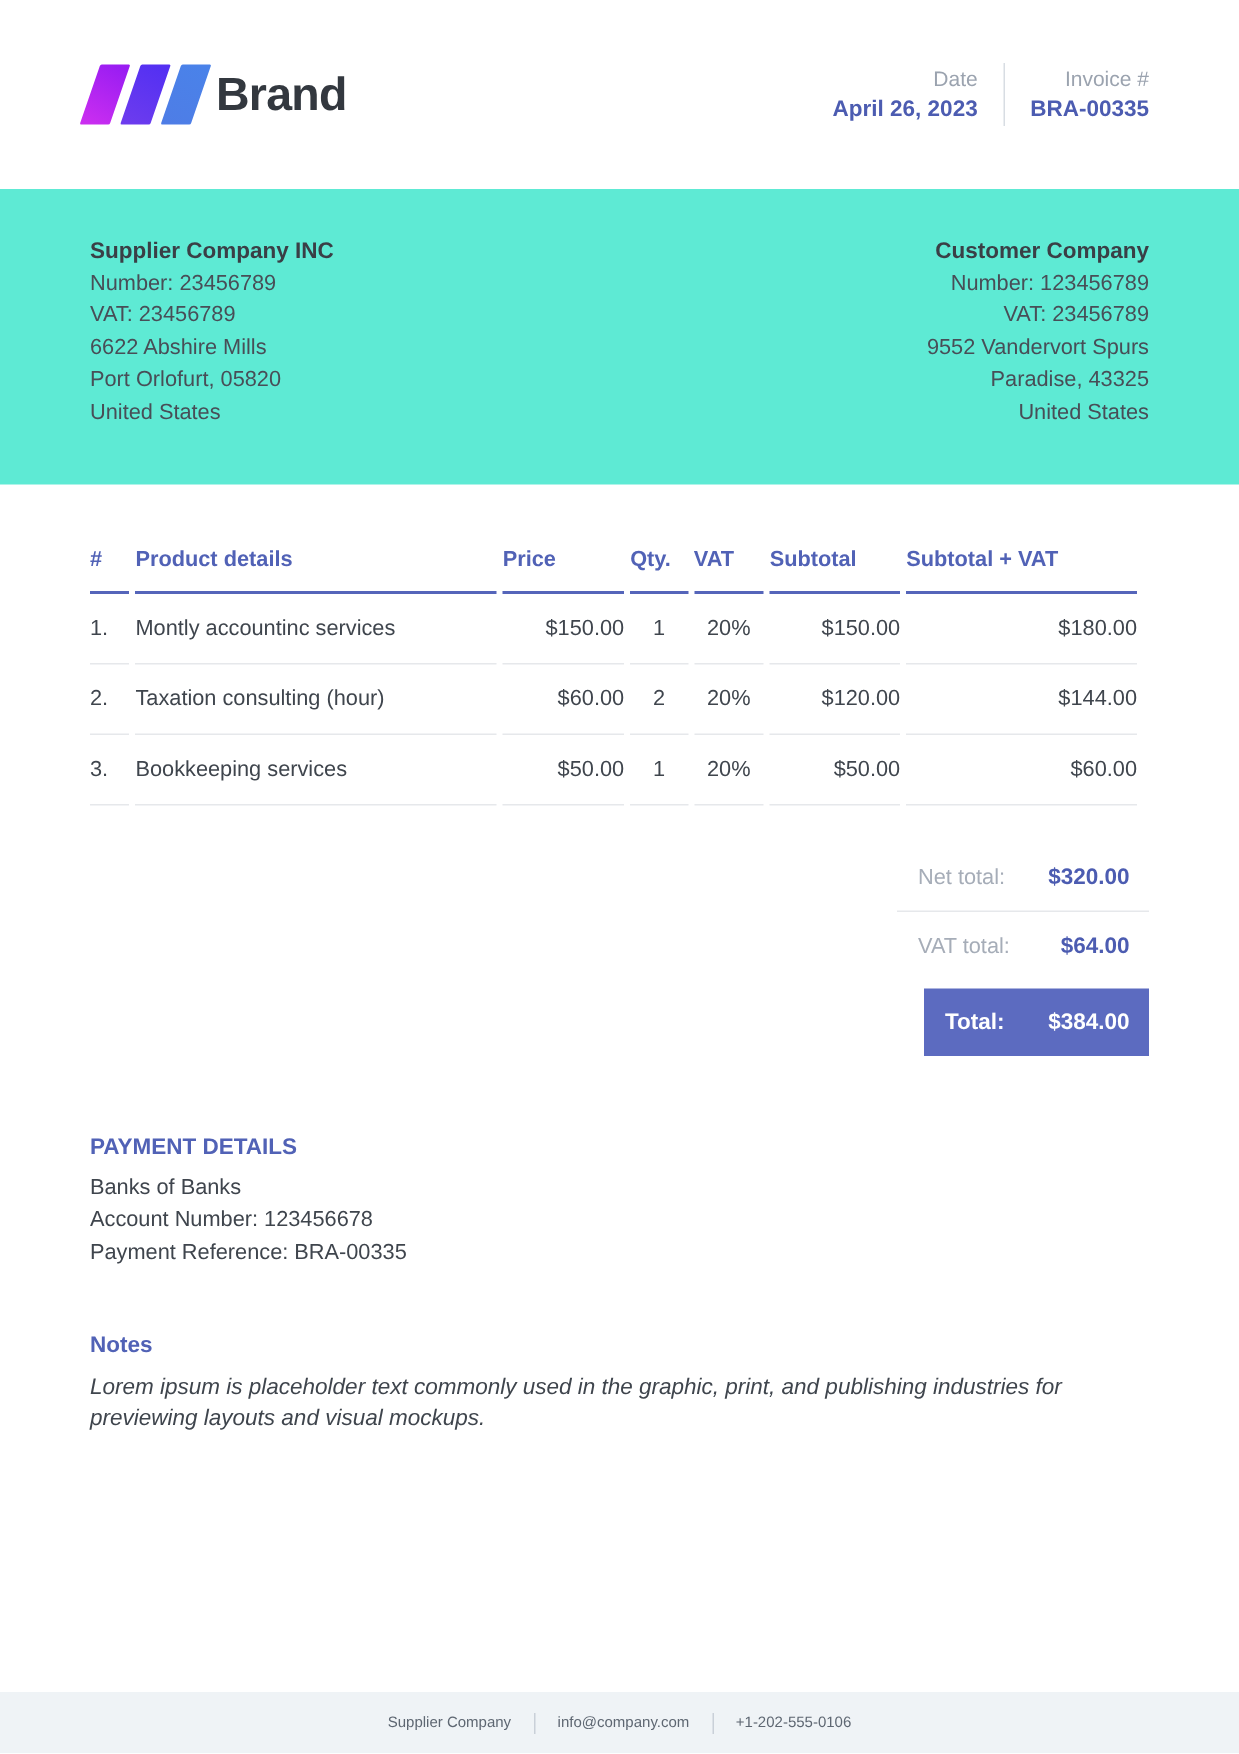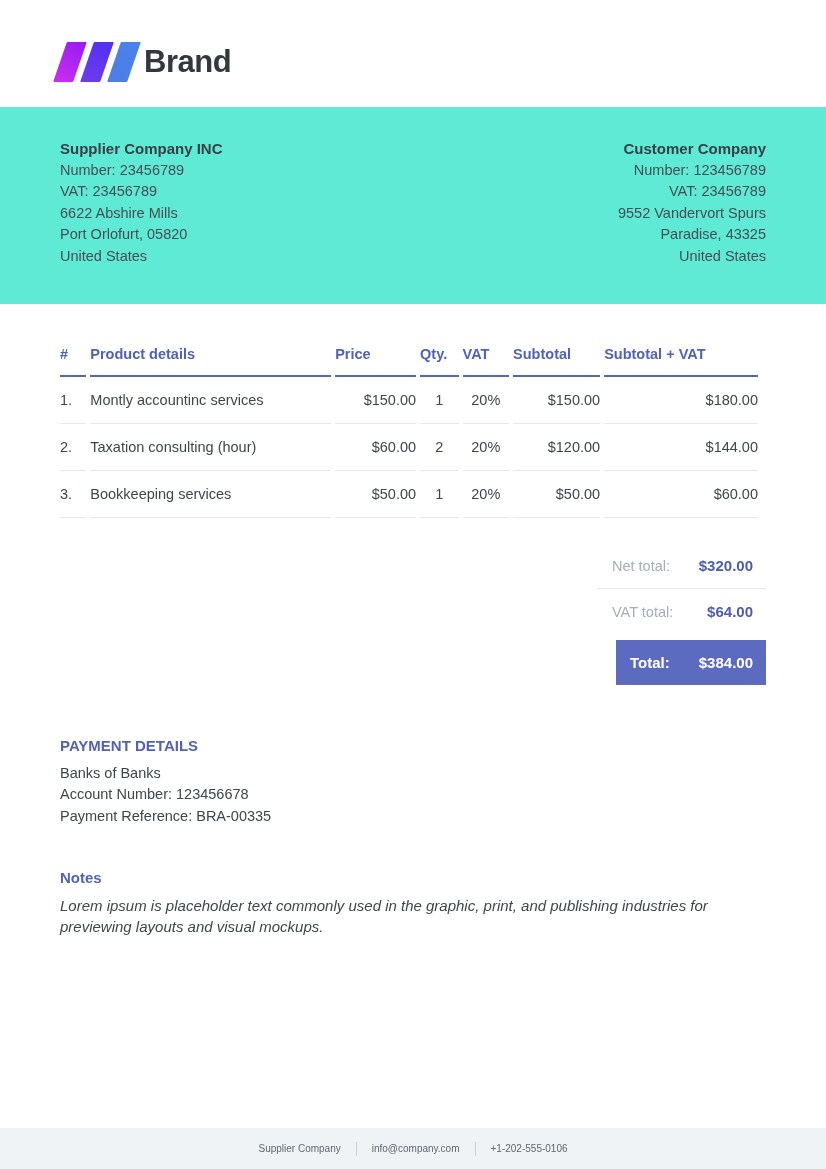--- a/index.html
+++ b/index.html
@@ -15,21 +15,21 @@
     margin: 0 auto;
     background: #ffffff;
     overflow: hidden;
   }
 
   
   .top {
     display: flex;
     justify-content: space-between;
     align-items: center;
-    padding: 42px 60px 25px 60px;
+    padding: 42px 60px 42px 60px;
   }
   .brand { display: flex; align-items: center; }
   .logo-marks { display: flex; align-items: center; margin-right: 10px; }
   .logo-slash {
     width: 20px;
     height: 40px;
     margin-right: 7px;
     transform: skewX(-19deg);
     border-radius: 1px;
   }
@@ -170,20 +170,31 @@
 <div class="page">
 
   <div class="top">
     <div class="brand">
       <div class="logo-marks">
         <span class="logo-slash s1"></span>
         <span class="logo-slash s2"></span>
         <span class="logo-slash s3"></span>
       </div>
       <span class="brand-name">Brand</span>
+    </div>
+    <div class="meta">
+      <div class="meta-col date-col">
+        <div class="meta-label">Date</div>
+        <div class="meta-value">April 26, 2023</div>
+      </div>
+      <div class="meta-divider"></div>
+      <div class="meta-col invoice-col">
+        <div class="meta-label">Invoice #</div>
+        <div class="meta-value">BRA-00335</div>
+      </div>
     </div>
   </div>
 
   <div class="band">
     <div class="party supplier">
       <div class="party-name">Supplier Company INC</div>
       <div class="party-line">Number: 23456789</div>
       <div class="party-line">VAT: 23456789</div>
       <div class="party-line">6622 Abshire Mills</div>
       <div class="party-line">Port Orlofurt, 05820</div>

